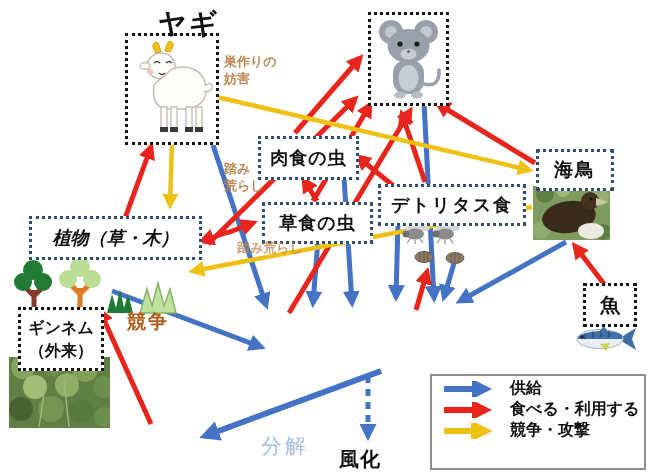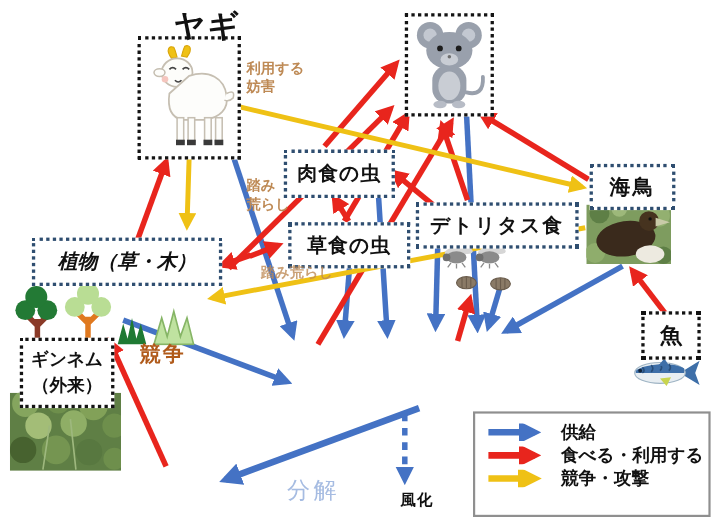--- a/index.html
+++ b/index.html
@@ -13,21 +13,21 @@
   .node{position:absolute;z-index:3;background:#fff;display:flex;flex-direction:column;
         align-items:center;justify-content:center;text-align:center;font-weight:700;}
   .navy{border:3.5px dotted var(--navy);}
   .blk{border:3.5px dotted var(--black);}
   .lbl{position:absolute;z-index:4;font-weight:700;white-space:nowrap;}
   .ann{position:absolute;z-index:4;font-size:13px;font-weight:700;line-height:1.3;
        color:var(--brown);white-space:nowrap;}
   .pic{position:absolute;z-index:2;}
   #legend{position:absolute;left:430px;top:374px;width:216px;height:96px;z-index:3;
           background:#fff;border:2px solid #8f8f8f;display:flex;flex-direction:column;
-          justify-content:center;padding:2px 0 18px 10px;box-sizing:border-box;}
+          justify-content:flex-start;padding:2px 0 18px 10px;box-sizing:border-box;}
   .lrow{display:flex;align-items:center;gap:6px;}
   .lrow span{font-size:16px;font-weight:700;color:#111;}
 </style>
 </head>
 <body>
 
 <div id="stage">
 
   <svg id="arrows" width="650" height="476">
     <defs>
@@ -229,31 +229,31 @@
     <ellipse cx="26" cy="15" rx="23" ry="9.5" fill="#E8EEF2" stroke="#9FB4C4" stroke-width="1"></ellipse>
     <path d="M4,13 C12,6 40,5 48,11 L48,15 L4,15 Z" fill="#3E6FA8"></path>
     <path d="M10,10 q3,3 0,5 M18,8 q3,3 0,6 M26,7 q3,3 0,6 M34,7 q3,3 0,6" stroke="#274D79" stroke-width="1.5" fill="none"></path>
     <polygon points="24,9 30,2 34,8" fill="#3E6FA8"></polygon>
     <circle cx="8" cy="13" r="1.8" fill="#14263B"></circle>
     <polygon points="26,20 32,27 36,19" fill="#C8D44E"></polygon>
   </svg>
 
 
   <div class="ann" style="left:224px;top:54px;">
-    <div>利用する</div>
+    <div>巣作りの</div>
     <div>妨害</div>
   </div>
   <div class="ann" style="left:224px;top:161px;">
     <div>踏み</div>
     <div>荒らし</div>
   </div>
   <div class="ann" style="left:237px;top:240px;opacity:.8;">踏み荒らし</div>
   <div class="lbl" style="left:127px;top:309px;font-size:19px;color:var(--brown2);letter-spacing:2px;">競争</div>
   <div class="lbl" style="left:261px;top:432px;font-size:21px;font-weight:400;color:var(--ltblue);letter-spacing:3px;">分解</div>
-  <div class="lbl" style="left:364px;top:446px;font-size:14px;letter-spacing:1px;font-family:Liberation Serif, serif;">風化</div>
+  <div class="lbl" style="left:339px;top:446px;font-size:20px;letter-spacing:1px;font-family:Liberation Serif, serif;">風化</div>
 
   <div id="legend">
     <div class="lrow">
       <svg width="62" height="16">
         <line class="ab" stroke-width="6" x1="2" y1="8" x2="44" y2="8" marker-end="url(#mb)"></line>
       </svg>
       <span>供給</span>
     </div>
     <div class="lrow">
       <svg width="62" height="16">

